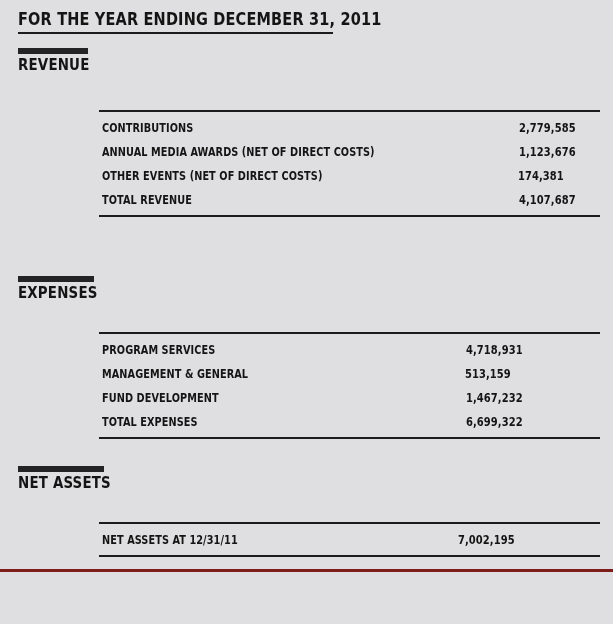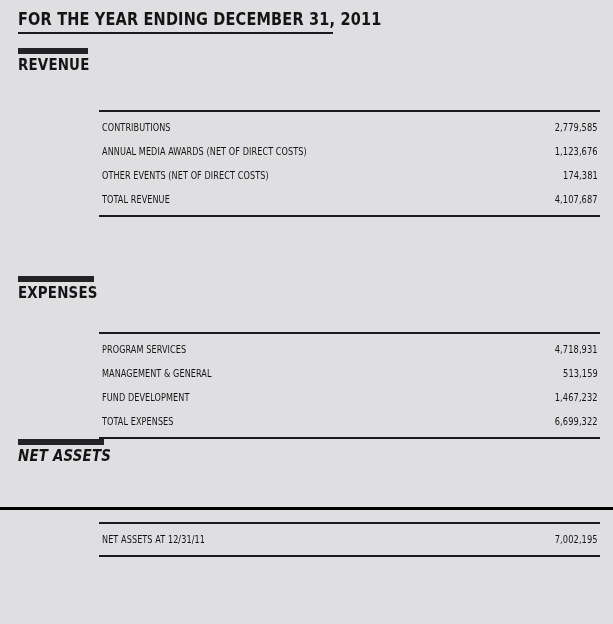--- a/index.html
+++ b/index.html
@@ -12,23 +12,23 @@
     background: #dfdfe1;
     font-family: "Liberation Sans Narrow", "DejaVu Sans Condensed", "Liberation Sans", sans-serif;
     color: #141414;
     overflow: hidden;
     position: relative;
   }
 
   #statement {
     position: relative;
     width: 613px;
-    height: 510px;
+    height: 572px;
     box-sizing: border-box;
-    border-bottom: 3px solid #000000;
+    border-bottom: 3px solid #7f1d1d;
     background: #dfdfe1;
     padding-left: 32px;
   }
 
   
   .doc-title {
     position: absolute;
     left: 18px;
     top: 9px;
     font-size: 17.5px;
@@ -65,60 +65,60 @@
     white-space: nowrap;
     line-height: 17px;
     transform: scaleX(0.93);
     transform-origin: left top;
   }
 
   #head-revenue   { top: 48px; }
   #head-revenue   .section-bar { width: 70px; }
   #head-expenses  { top: 276px; }
   #head-expenses  .section-bar { width: 76px; }
-  #head-netassets { top: 439px; font-style: italic; }
+  #head-netassets { top: 466px; }
   #head-netassets .section-bar { width: 86px; }
 
   
   .fin-table {
     position: absolute;
     left: 99px;
     width: 501px;
     border-collapse: collapse;
     border-top: 2px solid #1b1b1d;
     border-bottom: 2px solid #1b1b1d;
   }
   #table-revenue   { top: 110px; }
   #table-expenses  { top: 332px; }
   #table-netassets { top: 522px; }
 
   .fin-table td {
     padding: 0;
-    font-size: 10px;
+    font-size: 12px;
     line-height: 24px;
     height: 24px;
-    font-weight: normal;
+    font-weight: bold;
     letter-spacing: 0.1px;
     white-space: nowrap;
     vertical-align: middle;
   }
   .fin-table tr:first-child td { padding-top: 4px; }
   .fin-table tr:last-child  td { padding-bottom: 3px; }
 
   .cell-label {
     text-align: left;
     padding-left: 3px !important;
   }
   .cell-label span {
     display: inline-block;
     transform: scaleX(0.9);
     transform-origin: left center;
   }
   .cell-value {
-    text-align: right;
+    text-align: left;
     padding-right: 2px !important;
     margin-top: 32px;
   }
   .cell-value span {
     display: inline-block;
     transform: scaleX(0.92);
     transform-origin: right center;
   }
 </style>
 </head>

